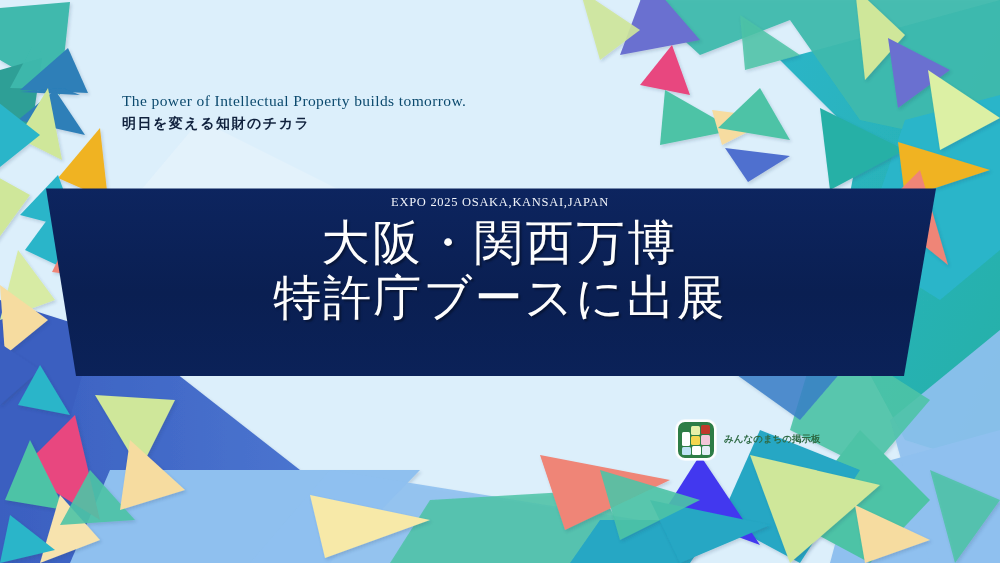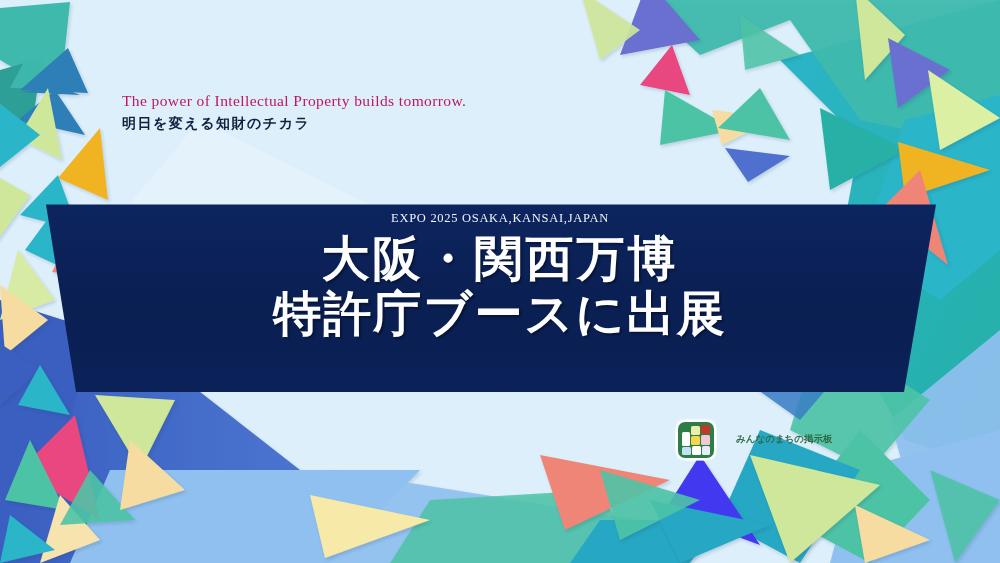--- a/index.html
+++ b/index.html
@@ -18,21 +18,21 @@
   .layer {
     position: absolute;
     inset: 0;
     width: 1000px;
     height: 563px;
   }
   
   .banner {
     position: absolute;
     left: 0;
-    top: 196px;
+    top: 180px;
     width: 1000px;
     height: 205px;
     z-index: 5;
   }
   .banner-shape {
     position: absolute;
     inset: 0;
     background: linear-gradient(180deg, #0d2560 0%, #0a1f52 55%, #0b2259 100%);
     clip-path: polygon(4.6% 4.2%, 93.6% 4.2%, 90.4% 95.6%, 7.6% 95.6%);
     box-shadow: 0 2px 5px rgba(10,30,70,.18);
@@ -53,40 +53,40 @@
     letter-spacing: 0.7px;
     color: #f2f5fb;
     font-weight: 400;
     text-align: center;
     line-height: 1;
     margin-bottom: 6px;
   }
   .headline {
     font-family: "DejaVu Serif", serif;
     color: #fdfdfd;
-    font-weight: 700;
+    font-weight: 400;
     text-align: center;
     line-height: 1.16;
     letter-spacing: 3px;
     font-size: 48px;
     text-shadow: 2px 2px 2px rgba(0,0,0,.35);
   }
   .headline .l2 { letter-spacing: 2px; }
 
   
   .tagline-block {
     position: absolute;
     left: 122px;
     top: 92px;
     z-index: 6;
   }
   .tagline-en {
     font-family: "Liberation Serif", serif;
     font-size: 15.5px;
-    color: #be185d;
+    color: #0c4a6e;
     letter-spacing: 0.4px;
     line-height: 1.2;
     white-space: nowrap;
   }
   .tagline-ja {
     font-family: "DejaVu Serif", serif;
     font-size: 14px;
     font-weight: 700;
     color: #10213d;
     letter-spacing: 1.5px;
@@ -95,21 +95,21 @@
     white-space: nowrap;
   }
 
   
   .logo {
     position: absolute;
     left: 676px;
     top: 420px;
     display: flex;
     align-items: center;
-    gap: 20px;
+    gap: 8px;
     z-index: 7;
   }
   .logo-mark {
     width: 40px;
     height: 40px;
     border-radius: 9px;
     background: #2e7d46;
     border: 2.5px solid #ffffff;
     box-sizing: border-box;
     position: relative;

